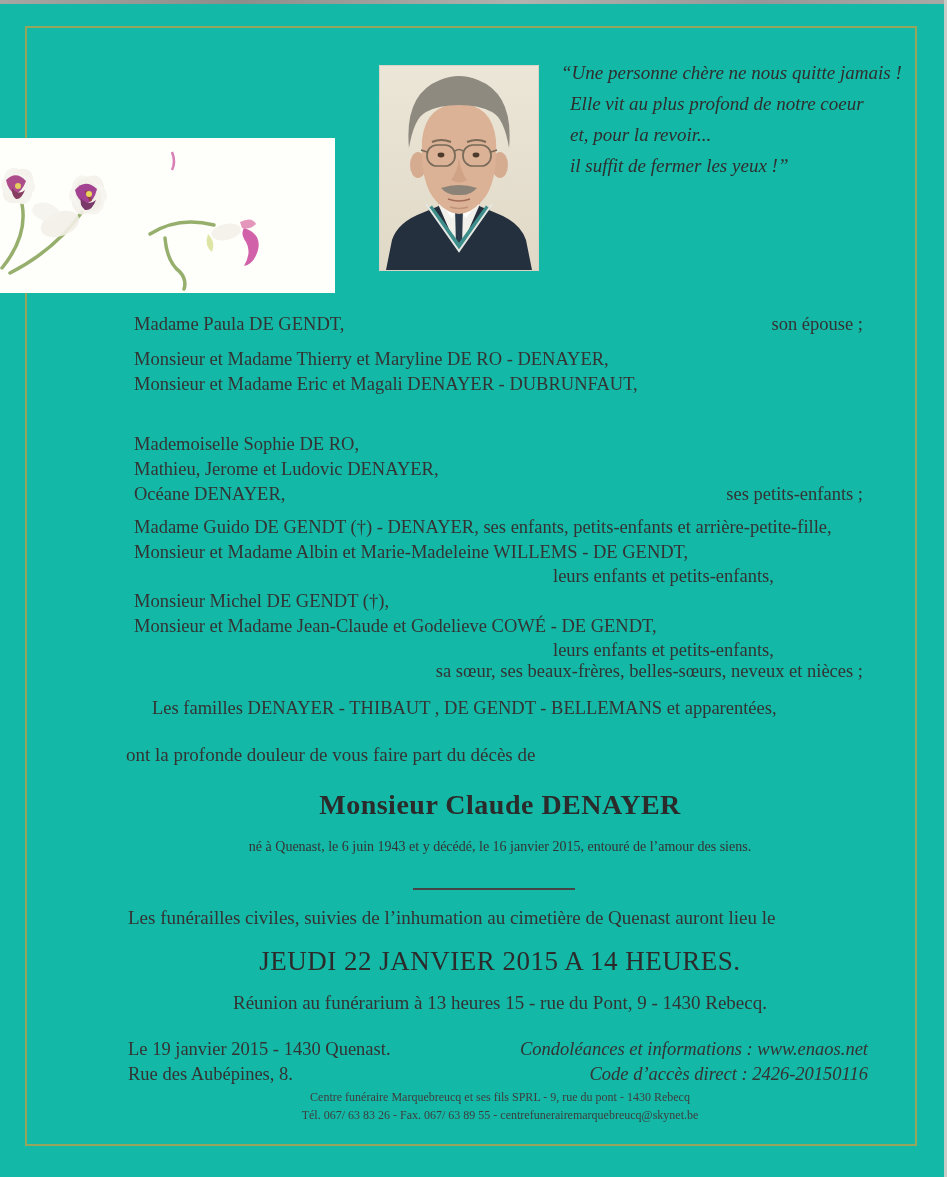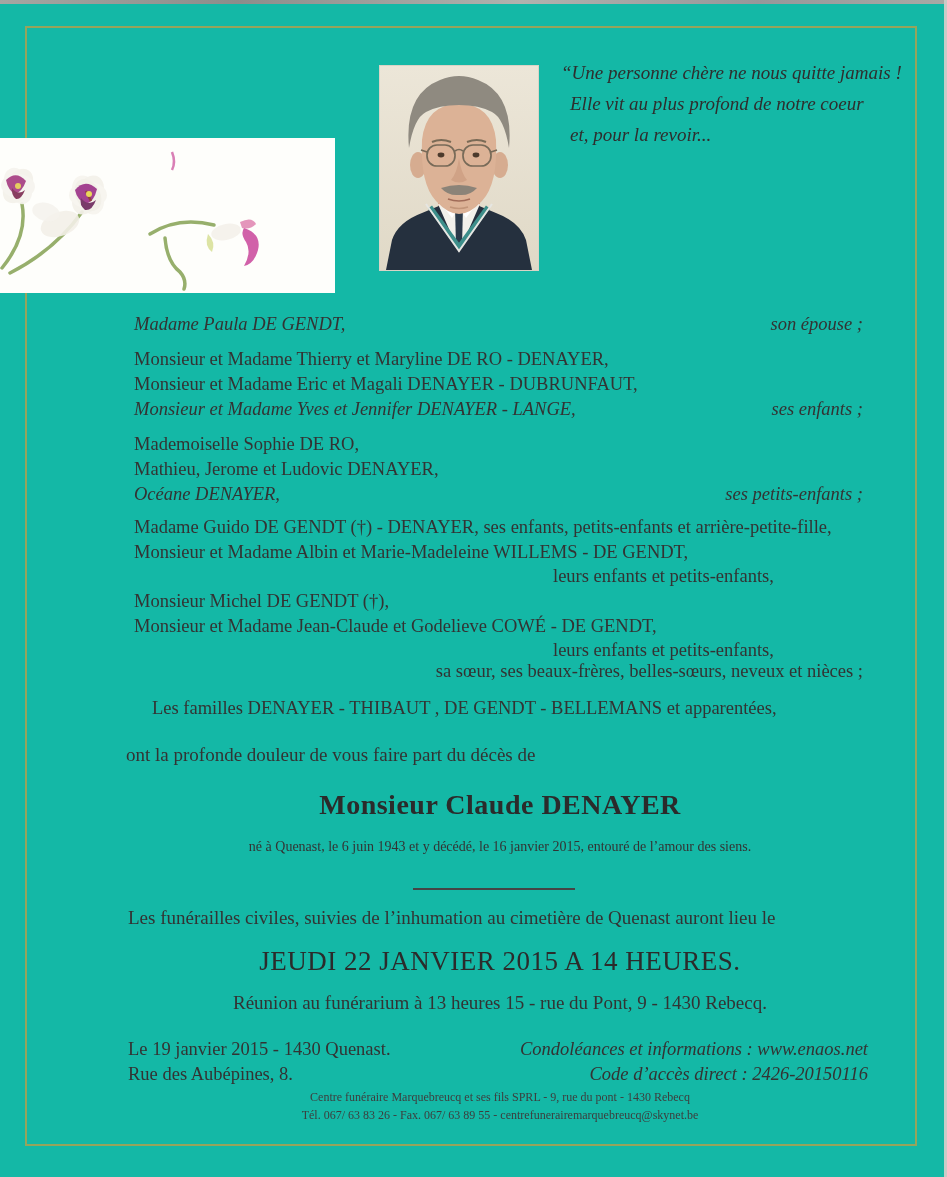--- a/index.html
+++ b/index.html
@@ -13,21 +13,21 @@
   .frame{position:absolute;left:25px;top:26px;width:888px;height:1116px;
     border:2px solid #96a45c;}
   .flowers{position:absolute;left:0;top:138px;width:335px;height:155px;background:#fefefb;}
   .flowers svg{display:block;width:100%;height:100%;}
   .photo{position:absolute;left:380px;top:66px;width:158px;height:204px;box-shadow:0 0 0 1px #d9d4c6;}
   .photo svg{display:block;width:100%;height:100%;}
   .quote{position:absolute;left:561px;top:57px;width:356px;font-style:italic;
     font-size:19px;line-height:31px;color:#2e2e2e;}
   .quote .qi{padding-left:9px;}
   .row{position:absolute;left:134px;right:84px;display:flex;justify-content:space-between;
-    font-size:18.5px;line-height:24px;white-space:nowrap;font-style:italic;}
+    font-size:18.5px;line-height:24px;white-space:nowrap;}
   .plain{position:absolute;font-size:18.5px;line-height:24px;white-space:nowrap;}
   .rel{text-align:right;}
   .centered{position:absolute;left:128px;width:744px;text-align:center;}
   .name{font-size:28px;font-weight:bold;color:#2b2b2b;letter-spacing:0.5px;line-height:42px;}
   .dates{font-size:14px;}
   .divider{position:absolute;left:413px;top:888px;width:162px;height:2px;background:#454545;}
   .big-date{font-size:27px;font-weight:normal;color:#2b2b2b;letter-spacing:0.5px;}
   .body19{font-size:19px;line-height:24px;white-space:nowrap;}
   .contact-row{position:absolute;left:128px;right:79px;display:flex;justify-content:space-between;
     font-size:18.5px;line-height:24px;white-space:nowrap;}
@@ -125,33 +125,30 @@
       <path d="M61 122 Q79 116 97 122 Q90 130 79 129 Q68 130 61 122 Z" fill="#8b8378"></path>
       <path d="M68 133 Q79 137 90 133" stroke="#a06b58" stroke-width="1.6" fill="none"></path>
       <path d="M70 141 Q79 144 88 141" stroke="#c29579" stroke-width="1.4" fill="none"></path>
     </svg>
   </div>
 
   <div class="quote">
     <div>“Une personne chère ne nous quitte jamais !</div>
     <div class="qi">Elle vit au plus profond de notre coeur</div>
     <div class="qi">et, pour la revoir...</div>
+    <div class="qi">il suffit de fermer les yeux !”</div>
   </div>
 
   <div class="row" style="top:312px">
     <span>Madame Paula DE GENDT,</span>
     <span class="rel">son épouse ;</span>
   </div>
 
   <div class="plain" style="left:134px;top:347px">Monsieur et Madame Thierry et Maryline DE RO - DENAYER,</div>
   <div class="plain" style="left:134px;top:372px">Monsieur et Madame Eric et Magali DENAYER - DUBRUNFAUT,</div>
-  <div class="row" style="top:397px">
-    <span>Monsieur et Madame Yves et Jennifer DENAYER - LANGE,</span>
-    <span class="rel">ses enfants ;</span>
-  </div>
 
   <div class="plain" style="left:134px;top:432px">Mademoiselle Sophie DE RO,</div>
   <div class="plain" style="left:134px;top:457px">Mathieu, Jerome et Ludovic DENAYER,</div>
   <div class="row" style="top:482px">
     <span>Océane DENAYER,</span>
     <span class="rel">ses petits-enfants ;</span>
   </div>
 
   <div class="plain" style="left:134px;top:515px">Madame Guido DE GENDT (†) - DENAYER, ses enfants, petits-enfants et arrière-petite-fille,</div>
   <div class="plain" style="left:134px;top:540px">Monsieur et Madame Albin et Marie-Madeleine WILLEMS - DE GENDT,</div>

